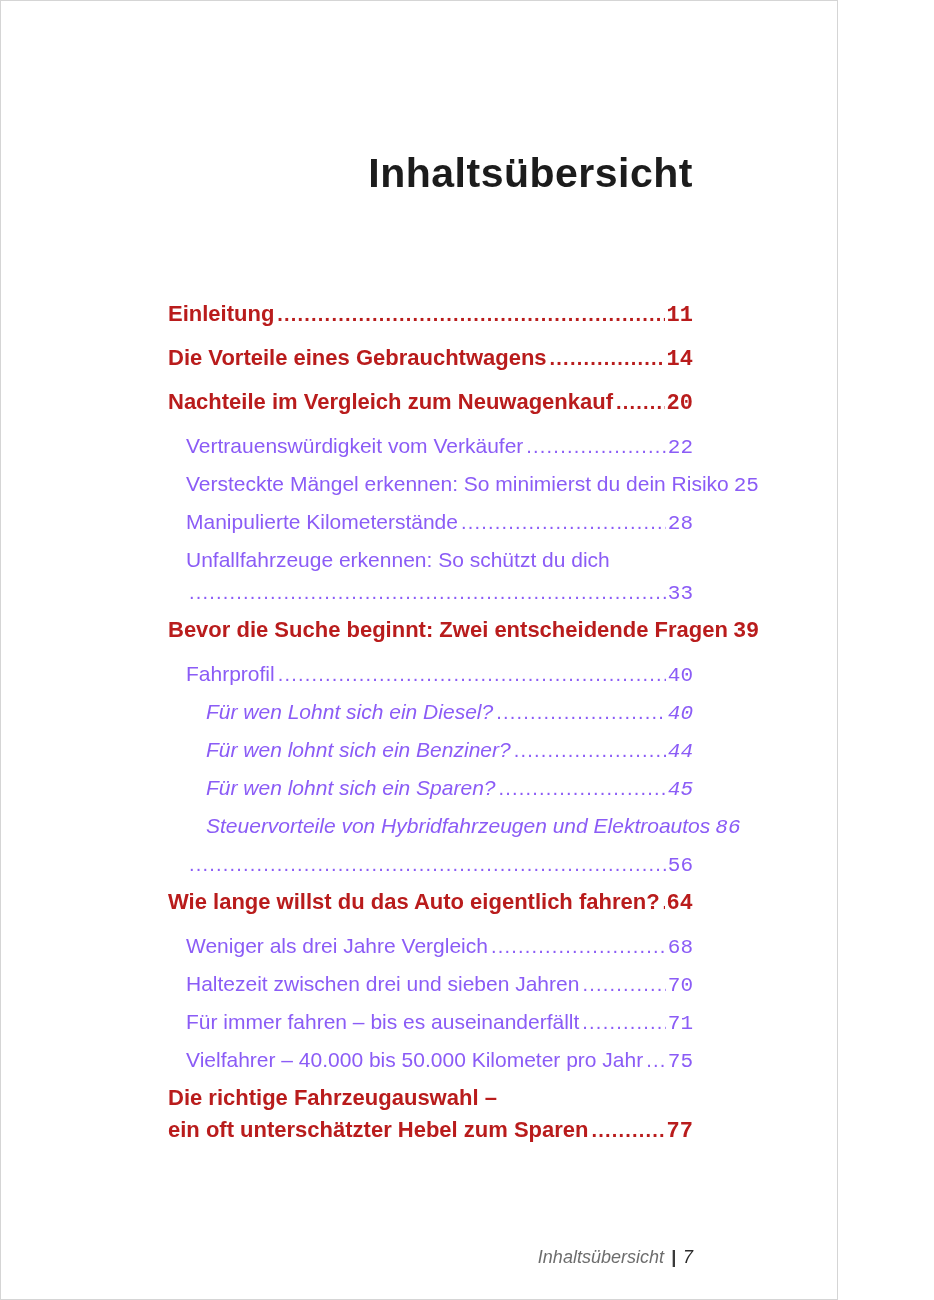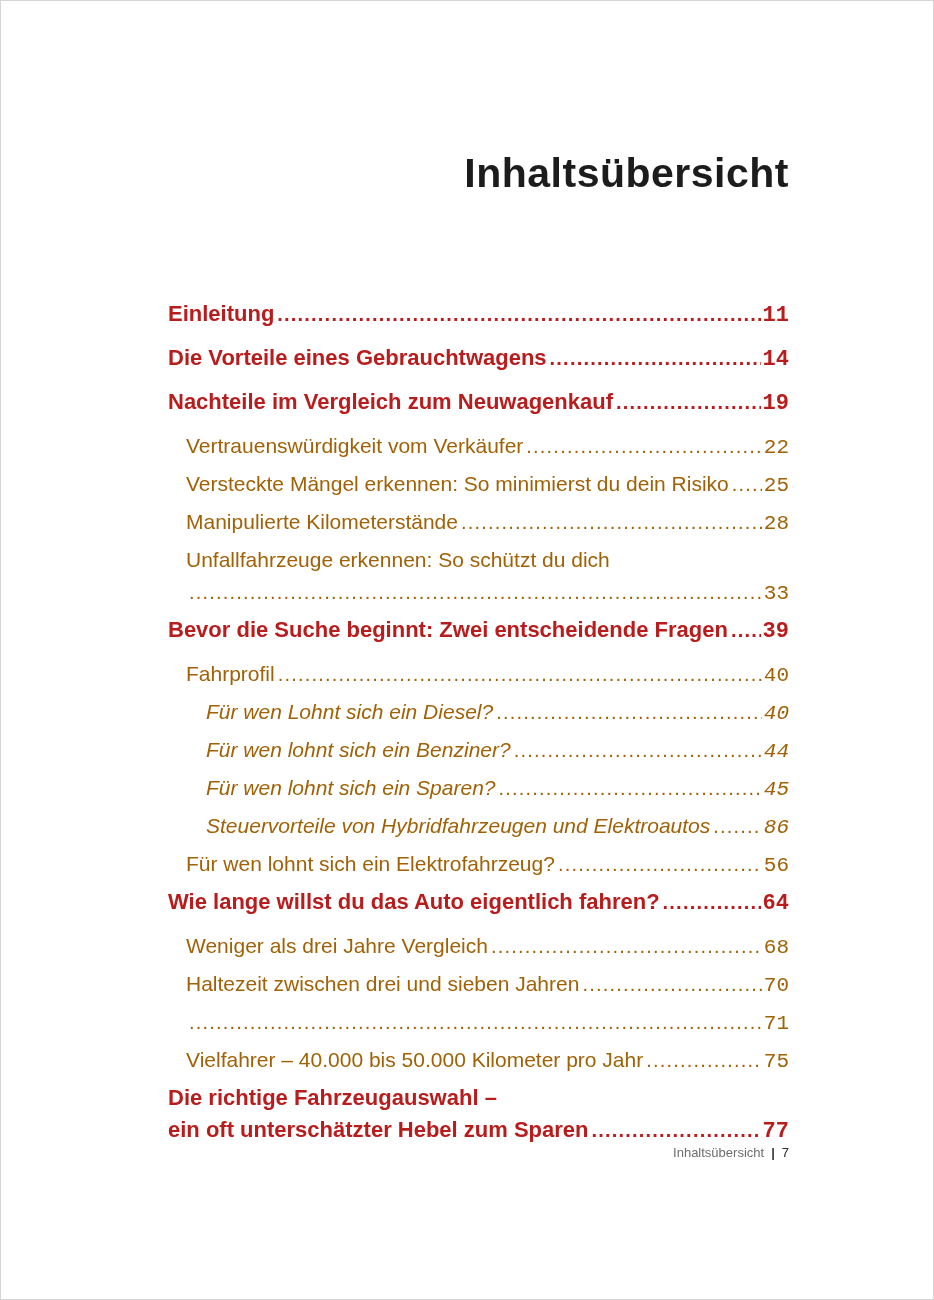--- a/index.html
+++ b/index.html
@@ -2,21 +2,21 @@
 <html><head>
 <meta charset="utf-8">
 <style>
   html, body {
     margin: 0;
     padding: 0;
     background: #ffffff;
   }
   .page {
     position: relative;
-    width: 934px;
+    width: 838px;
     height: 1300px;
     box-sizing: border-box;
     background: #ffffff;
     border: 1px solid #d5d5d5;
     font-family: "Liberation Sans", sans-serif;
     color: #212121;
     overflow: hidden;
   }
   .page-title {
     position: absolute;
@@ -33,21 +33,21 @@
     top: 300px;
     left: 167px;
     right: 144px;
   }
   .toc-row {
     display: flex;
     align-items: baseline;
     font-size: 21px;
     line-height: 26px;
     margin-bottom: 10px;
-    color: #a16207;
+    color: #8b5cf6;
   }
   .toc-row.lvl0 {
     font-weight: 700;
     font-size: 22px;
     color: #b91c1c;
     margin-top: 0;
     margin-bottom: 16px;
   }
   .toc-row.lvl1 { padding-left: 18px; }
   .toc-row.lvl2 { padding-left: 38px; font-style: italic; }
@@ -70,24 +70,25 @@
     font-style: normal;
   }
   .toc-page {
     flex: 0 0 auto;
     padding-left: 2px;
     white-space: nowrap;
     font-family: Liberation Mono, monospace;
   }
   .footer {
     position: absolute;
-    top: 1144px;
+    top: 1246px;
     right: 144px;
-    font-size: 13px;
-    white-space: nowrap;
+    font-size: 18px;
+    white-space: nowrap;
+    font-style: italic;
   }
   .footer .footer-label { color: #6d6d6d; }
   .footer .footer-sep { color: #3a3a3a; font-weight: 700; margin: 0 7px; }
   .footer .footer-num { color: #2b2b2b; }
 </style>
 </head>
 <body>
 
 <div class="page">
 
@@ -100,21 +101,21 @@
       <span class="toc-page">11</span>
     </div>
       <div class="toc-row lvl0">
       <span class="toc-label">Die Vorteile eines Gebrauchtwagens</span>
       <span class="toc-leader"></span>
       <span class="toc-page">14</span>
     </div>
       <div class="toc-row lvl0">
       <span class="toc-label">Nachteile im Vergleich zum Neuwagenkauf</span>
       <span class="toc-leader"></span>
-      <span class="toc-page">19</span>
+      <span class="toc-page">20</span>
     </div>
       <div class="toc-row lvl1">
       <span class="toc-label">Vertrauenswürdigkeit vom Verkäufer</span>
       <span class="toc-leader"></span>
       <span class="toc-page">22</span>
     </div>
       <div class="toc-row lvl1">
       <span class="toc-label">Versteckte Mängel erkennen: So minimierst du dein Risiko</span>
       <span class="toc-leader"></span>
       <span class="toc-page">25</span>
@@ -156,40 +157,40 @@
       <span class="toc-label">Für wen lohnt sich ein Sparen?</span>
       <span class="toc-leader"></span>
       <span class="toc-page">45</span>
     </div>
       <div class="toc-row lvl2">
       <span class="toc-label">Steuervorteile von Hybridfahrzeugen und Elektroautos</span>
       <span class="toc-leader"></span>
       <span class="toc-page">86</span>
     </div>
       <div class="toc-row lvl1">
-      <span class="toc-label">Für wen lohnt sich ein Elektrofahrzeug?</span>
       <span class="toc-leader"></span>
       <span class="toc-page">56</span>
     </div>
       <div class="toc-row lvl0">
       <span class="toc-label">Wie lange willst du das Auto eigentlich fahren?</span>
       <span class="toc-leader"></span>
       <span class="toc-page">64</span>
     </div>
       <div class="toc-row lvl1">
       <span class="toc-label">Weniger als drei Jahre Vergleich</span>
       <span class="toc-leader"></span>
       <span class="toc-page">68</span>
     </div>
       <div class="toc-row lvl1">
       <span class="toc-label">Haltezeit zwischen drei und sieben Jahren</span>
       <span class="toc-leader"></span>
       <span class="toc-page">70</span>
     </div>
       <div class="toc-row lvl1">
+      <span class="toc-label">Für immer fahren –  bis es auseinanderfällt</span>
       <span class="toc-leader"></span>
       <span class="toc-page">71</span>
     </div>
       <div class="toc-row lvl1">
       <span class="toc-label">Vielfahrer – 40.000 bis 50.000 Kilometer pro Jahr</span>
       <span class="toc-leader"></span>
       <span class="toc-page">75</span>
     </div>
       <div class="toc-row lvl0 no-page">
       <span class="toc-label">Die richtige Fahrzeugauswahl –</span>

